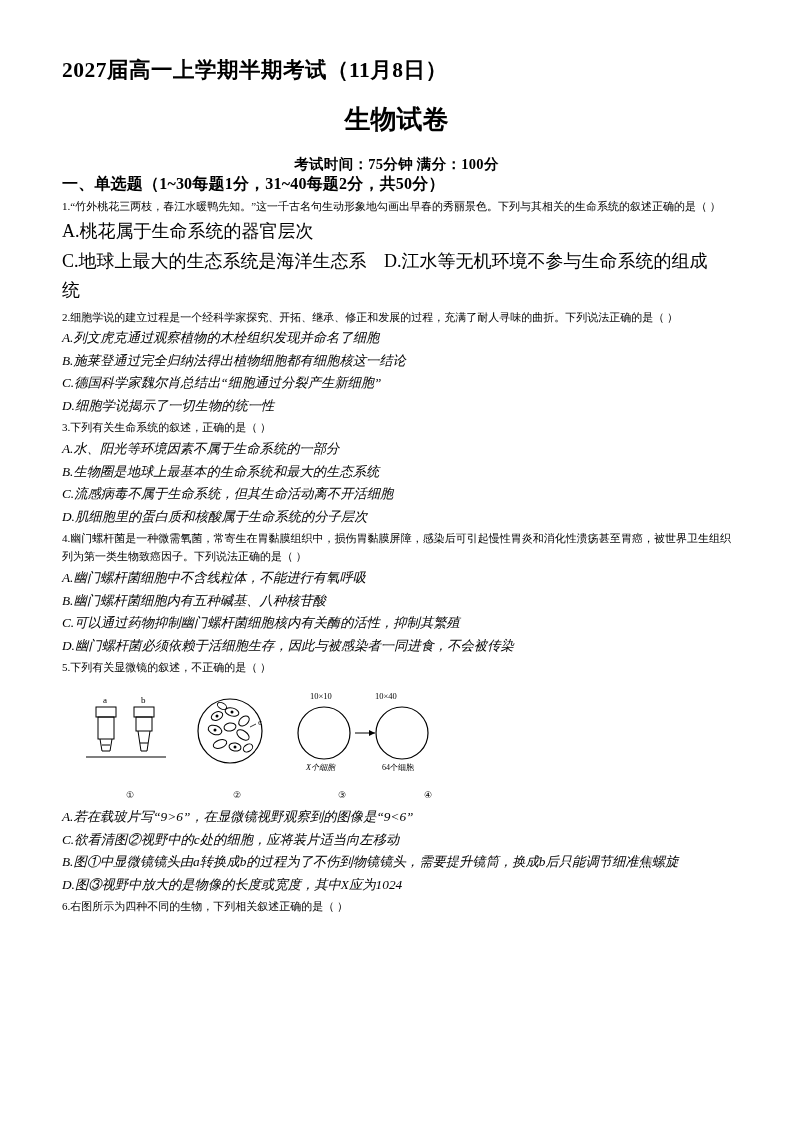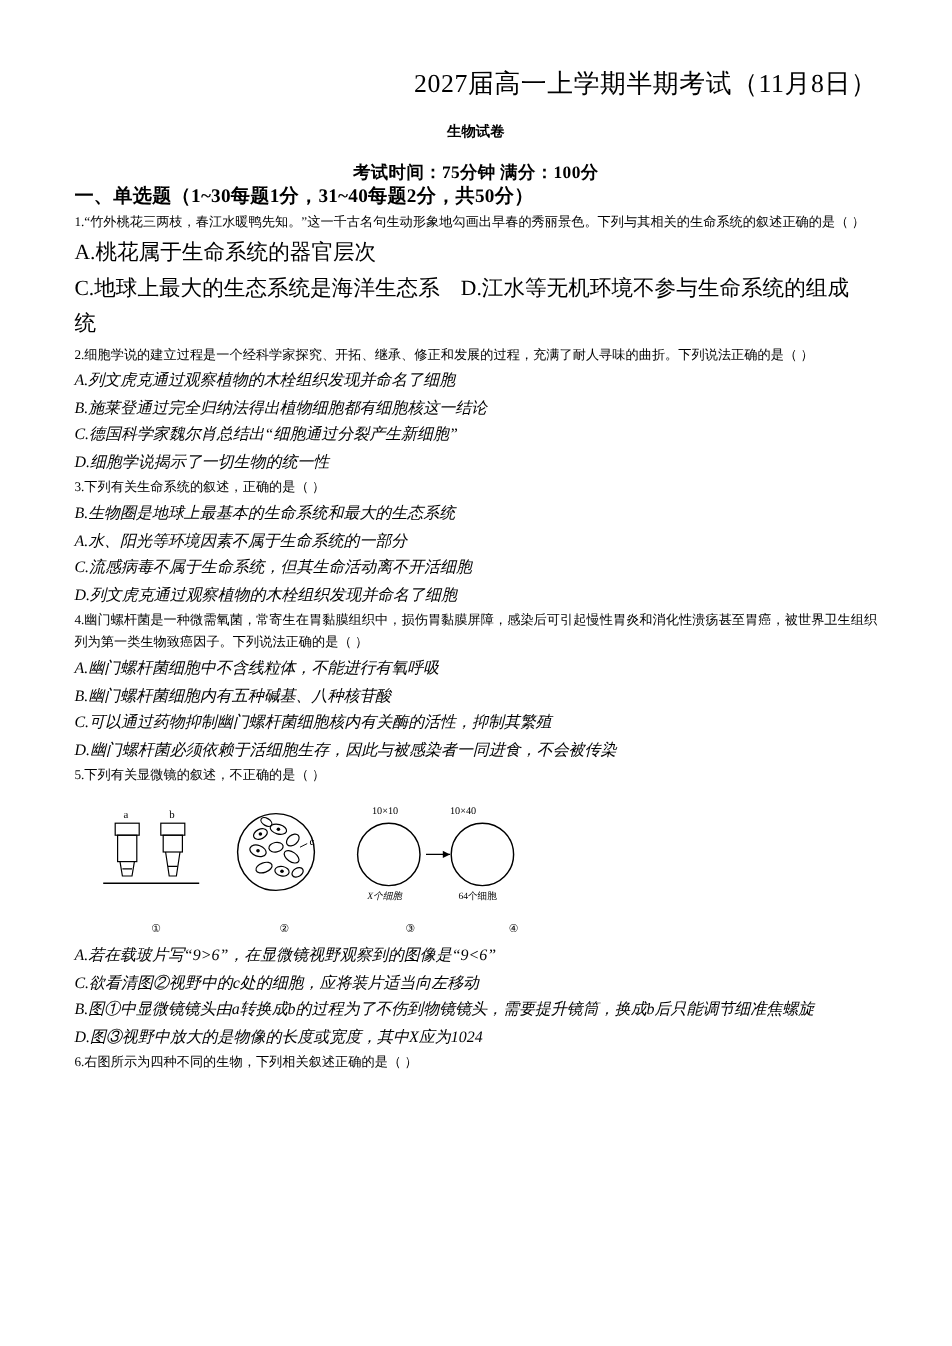--- a/index.html
+++ b/index.html
@@ -14,30 +14,30 @@
   .page {
     width: 793px;
     height: 1122px;
     box-sizing: border-box;
     padding: 44px 62px 20px 62px;
     position: relative;
     background: #fff;
     overflow: hidden;
   }
   .doc-title {
-    text-align: right;
+    text-align: left;
     font-size: 21.5px;
-    font-weight: normal;
+    font-weight: bold;
     letter-spacing: 0.5px;
     margin: 10px 0 0 0;
     line-height: 1.5;
   }
   .doc-subtitle {
     text-align: center;
-    font-size: 12px;
+    font-size: 26px;
     font-weight: bold;
     margin: 14px 0 0 0;
     line-height: 1.5;
   }
   .exam-info {
     text-align: center;
     font-size: 14.5px;
     font-weight: bold;
     margin: 16px 0 0 0;
     letter-spacing: 0.3px;
@@ -113,24 +113,24 @@
     <span class="b">D.江水等无机环境不参与生命系统的组成</span>
   </div>
 
   <div class="q">2.细胞学说的建立过程是一个经科学家探究、开拓、继承、修正和发展的过程，充满了耐人寻味的曲折。下列说法正确的是（    ）</div>
   <div class="opt">A.列文虎克通过观察植物的木栓组织发现并命名了细胞</div>
   <div class="opt">B.施莱登通过完全归纳法得出植物细胞都有细胞核这一结论</div>
   <div class="opt">C.德国科学家魏尔肖总结出“细胞通过分裂产生新细胞”</div>
   <div class="opt">D.细胞学说揭示了一切生物的统一性</div>
 
   <div class="q">3.下列有关生命系统的叙述，正确的是（    ）</div>
+  <div class="opt">A.水、阳光等环境因素不属于生命系统的一部分</div>
   <div class="opt">B.生物圈是地球上最基本的生命系统和最大的生态系统</div>
-  <div class="opt">A.水、阳光等环境因素不属于生命系统的一部分</div>
   <div class="opt">C.流感病毒不属于生命系统，但其生命活动离不开活细胞</div>
-  <div class="opt">D.列文虎克通过观察植物的木栓组织发现并命名了细胞</div>
+  <div class="opt">D.肌细胞里的蛋白质和核酸属于生命系统的分子层次</div>
 
   <div class="q">4.幽门螺杆菌是一种微需氧菌，常寄生在胃黏膜组织中，损伤胃黏膜屏障，感染后可引起慢性胃炎和消化性溃疡甚至胃癌，被世界卫生组织列为第一类生物致癌因子。下列说法正确的是（    ）</div>
   <div class="opt">A.幽门螺杆菌细胞中不含线粒体，不能进行有氧呼吸</div>
   <div class="opt">B.幽门螺杆菌细胞内有五种碱基、八种核苷酸</div>
   <div class="opt">C.可以通过药物抑制幽门螺杆菌细胞核内有关酶的活性，抑制其繁殖</div>
   <div class="opt">D.幽门螺杆菌必须依赖于活细胞生存，因此与被感染者一同进食，不会被传染</div>
 
   <div class="q">5.下列有关显微镜的叙述，不正确的是（    ）</div>
 
   <div class="figure">

